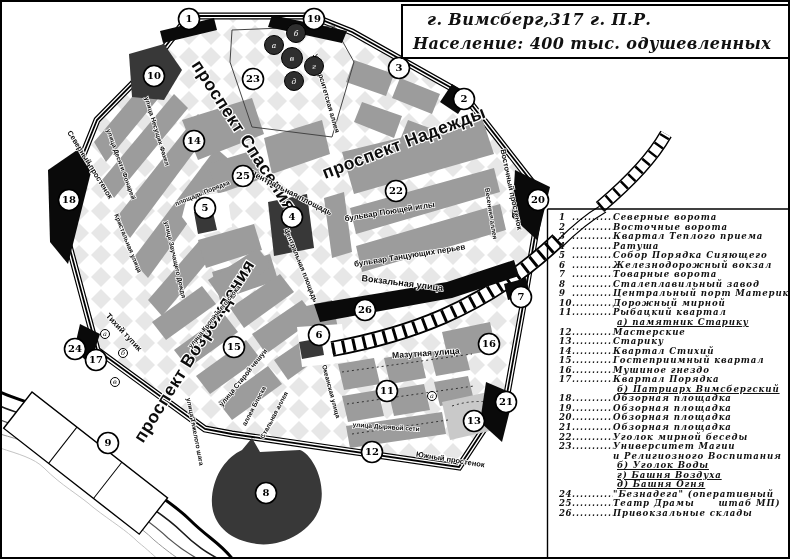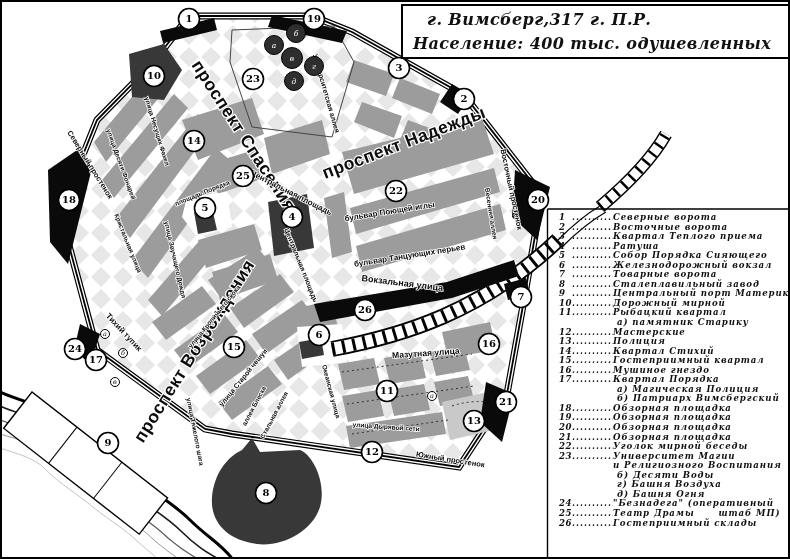--- a/index.html
+++ b/index.html
@@ -33,21 +33,21 @@
   .title-line.first{margin-left:14px;}
   
   .legend{position:absolute;left:557px;top:211px;width:232px;z-index:3;
           font-style:italic;font-weight:bold;font-size:8.6px;line-height:9.55px;
           letter-spacing:0.9px;white-space:nowrap;color:#101010;}
   .legend-row{height:9.55px;overflow:visible;}
   .legend-row .num{display:inline-block;width:13px;letter-spacing:0.5px;}
   .legend-row .leader{display:inline-block;width:41px;overflow:hidden;vertical-align:bottom;
                       letter-spacing:1px;}
   .legend-row.cont{padding-left:54px;}
-  .legend-row.sub{padding-left:58px;}
+  .legend-row.sub{padding-left:58px;text-decoration:underline;}
   .legend-row .note{margin-left:24px;margin-top:28px;}
 </style>
 </head>
 <body>
 
 <div class="stage">
 
   <svg id="map-svg" width="790" height="559" viewBox="0 0 790 559">
     <defs>
       <pattern id="diam" width="22" height="22" patternUnits="userSpaceOnUse">
@@ -356,35 +356,34 @@
       <div class="legend-row"><span class="num">4</span><span class="leader">..............</span><span>Ратуша</span></div>
       <div class="legend-row"><span class="num">5</span><span class="leader">..............</span><span>Собор Порядка Сияющего</span></div>
       <div class="legend-row"><span class="num">6</span><span class="leader">..............</span><span>Железнодорожный вокзал</span></div>
       <div class="legend-row"><span class="num">7</span><span class="leader">..............</span><span>Товарные ворота</span></div>
       <div class="legend-row"><span class="num">8</span><span class="leader">..............</span><span>Сталеплавильный завод</span></div>
       <div class="legend-row"><span class="num">9</span><span class="leader">..............</span><span>Центральный порт Материка</span></div>
       <div class="legend-row"><span class="num">10</span><span class="leader">..............</span><span>Дорожный мирной</span></div>
       <div class="legend-row"><span class="num">11</span><span class="leader">..............</span><span>Рыбацкий квартал</span></div>
       <div class="legend-row sub">а) памятник Старику</div>
       <div class="legend-row"><span class="num">12</span><span class="leader">..............</span><span>Мастерские</span></div>
-      <div class="legend-row"><span class="num">13</span><span class="leader">..............</span><span>Полиция</span></div>
+      <div class="legend-row"><span class="num">13</span><span class="leader">..............</span><span>Старику</span></div>
       <div class="legend-row"><span class="num">14</span><span class="leader">..............</span><span>Квартал Стихий</span></div>
       <div class="legend-row"><span class="num">15</span><span class="leader">..............</span><span>Гостеприимный квартал</span></div>
       <div class="legend-row"><span class="num">16</span><span class="leader">..............</span><span>Мушиное гнездо</span></div>
       <div class="legend-row"><span class="num">17</span><span class="leader">..............</span><span>Квартал Порядка</span></div>
-      <div class="legend-row sub">а) Магическая Полиция</div>
       <div class="legend-row sub">б) Патриарх Вимсбергский</div>
       <div class="legend-row"><span class="num">18</span><span class="leader">..............</span><span>Обзорная площадка</span></div>
       <div class="legend-row"><span class="num">19</span><span class="leader">..............</span><span>Обзорная площадка</span></div>
       <div class="legend-row"><span class="num">20</span><span class="leader">..............</span><span>Обзорная площадка</span></div>
       <div class="legend-row"><span class="num">21</span><span class="leader">..............</span><span>Обзорная площадка</span></div>
       <div class="legend-row"><span class="num">22</span><span class="leader">..............</span><span>Уголок мирной беседы</span></div>
       <div class="legend-row"><span class="num">23</span><span class="leader">..............</span><span>Университет Магии</span></div>
       <div class="legend-row cont">и Религиозного Воспитания</div>
-      <div class="legend-row sub">б) Десяти Воды</div>
+      <div class="legend-row sub">б) Уголок Воды</div>
       <div class="legend-row sub">г) Башня Воздуха</div>
       <div class="legend-row sub">д) Башня Огня</div>
       <div class="legend-row"><span class="num">24</span><span class="leader">..............</span><span>"Безнадега" (оперативный</span></div>
       <div class="legend-row"><span class="num">25</span><span class="leader">..............</span><span>Театр Драмы</span><span class="note">штаб МП)</span></div>
-      <div class="legend-row"><span class="num">26</span><span class="leader">..............</span><span>Гостеприимный склады</span></div>
+      <div class="legend-row"><span class="num">26</span><span class="leader">..............</span><span>Привокзальные склады</span></div>
     </div>
 
 </div>
 
 </body></html>

